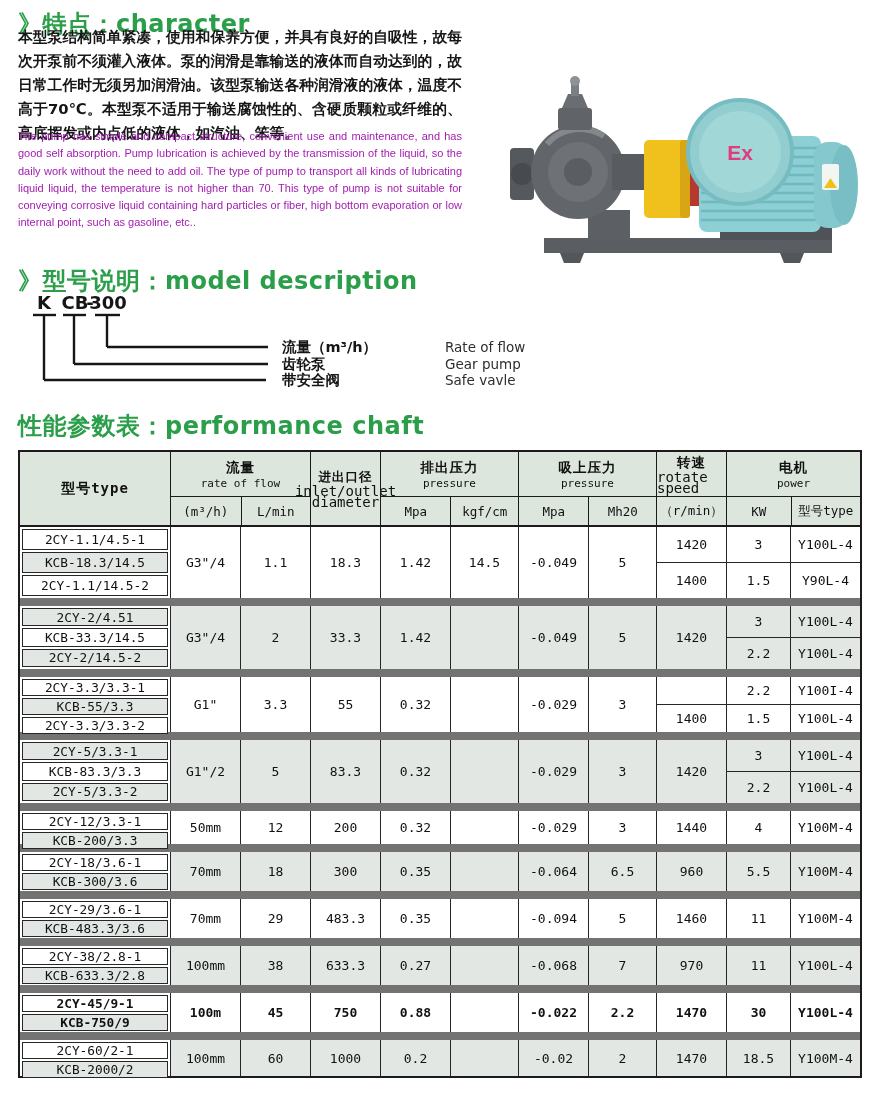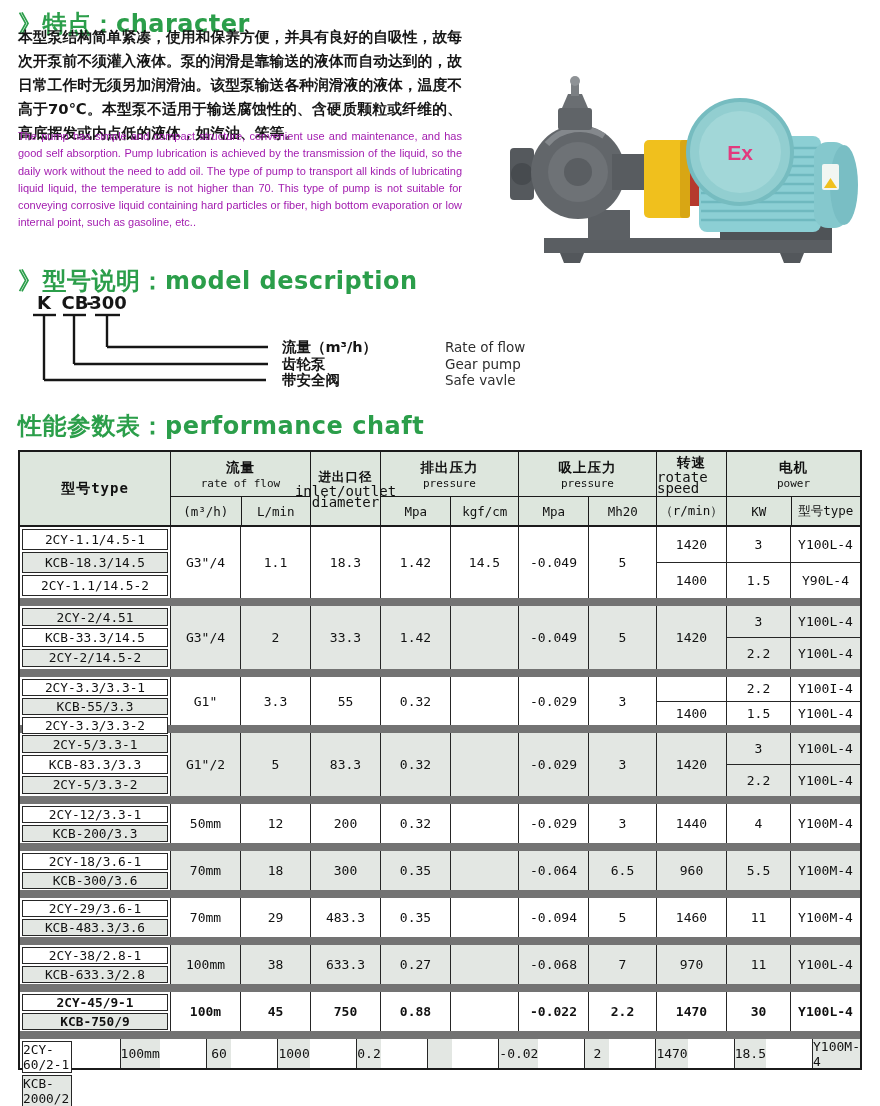--- a/index.html
+++ b/index.html
@@ -55,21 +55,21 @@
   .hg-sub > div { display:flex; align-items:center; justify-content:center; border-left:1.5px solid #1b1b1b; }
   .hg-sub > div:first-child { border-left:none; }
   .hcn { font-size:13.5px; font-weight:bold; letter-spacing:1px; }
   .hen { font-size:11px; letter-spacing:0; }
   .hen-sm { font-size:14px; line-height:11px; }
   .hsub-txt { font-size:12.5px; }
 
   .w-150{width:150px;} .w-140{width:140px;} .w-138{width:138px;} .w-134{width:134px;}
   .w-70{width:70px;} .w-68{width:68px;} .w-64{width:64px;}
 
-  .grp { display:flex; width:100%; }
+  .grp { display:flex; width:100%;text-align:center; }
   .grp-sep { border-top:8px solid #737373; }
   .col-models { width:150px; display:flex; flex-direction:column; padding:1px 0; }
   .model-cell {
     flex:1; margin:1px 2px; border:1.5px solid #262626;
     display:flex; align-items:center; justify-content:center;
     font-size:12.8px; background:#ffffff;
   }
   .dc {
     display:flex; align-items:center; justify-content:center;
     border-left:1.5px solid #262626;
@@ -271,21 +271,21 @@
         </div>
         <div class="sc w-64 shade">
           <div class="half split-top">3</div>
           <div class="half">2.2</div>
         </div>
         <div class="sc w-70 shade">
           <div class="half split-top">Y100L-4</div>
           <div class="half">Y100L-4</div>
         </div>
       </div>
-      <div class="grp grp-sep" style="height: 56px;">
+      <div class="grp grp-sep" style="height: 63px;">
         <div class="col-models">
           <div class="model-cell">2CY-3.3/3.3-1</div>
           <div class="model-cell shade">KCB-55/3.3</div>
           <div class="model-cell">2CY-3.3/3.3-2</div>
         </div>
         <div class="dc w-70">G1"</div>
         <div class="dc w-70">3.3</div>
         <div class="dc w-70">55</div>
         <div class="dc w-70">0.32</div>
         <div class="dc w-68"></div>
@@ -322,21 +322,21 @@
         </div>
         <div class="sc w-64 shade">
           <div class="half split-top">3</div>
           <div class="half">2.2</div>
         </div>
         <div class="sc w-70 shade">
           <div class="half split-top">Y100L-4</div>
           <div class="half">Y100L-4</div>
         </div>
       </div>
-      <div class="grp grp-sep" style="height: 47px;">
+      <div class="grp grp-sep" style="height: 41px;">
         <div class="col-models">
           <div class="model-cell">2CY-12/3.3-1</div>
           <div class="model-cell shade">KCB-200/3.3</div>
         </div>
         <div class="dc w-70">50mm</div>
         <div class="dc w-70">12</div>
         <div class="dc w-70">200</div>
         <div class="dc w-70">0.32</div>
         <div class="dc w-68"></div>
         <div class="dc w-70">-0.029</div>
@@ -432,21 +432,21 @@
         <div class="sc w-70">
           <div class="half">1470</div>
         </div>
         <div class="sc w-64">
           <div class="half">30</div>
         </div>
         <div class="sc w-70">
           <div class="half">Y100L-4</div>
         </div>
       </div>
-      <div class="grp grp-sep" style="height: 37px; gap: 46px;">
+      <div class="grp grp-sep" style="height: 44px;">
         <div class="col-models">
           <div class="model-cell">2CY-60/2-1</div>
           <div class="model-cell shade">KCB-2000/2</div>
         </div>
         <div class="dc w-70 shade">100mm</div>
         <div class="dc w-70 shade">60</div>
         <div class="dc w-70 shade">1000</div>
         <div class="dc w-70 shade">0.2</div>
         <div class="dc w-68 shade"></div>
         <div class="dc w-70 shade">-0.02</div>

